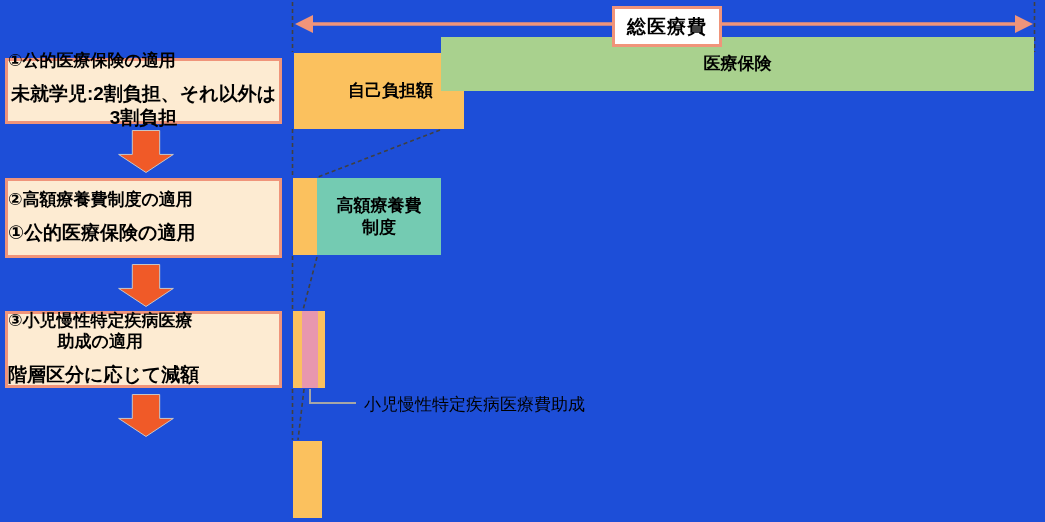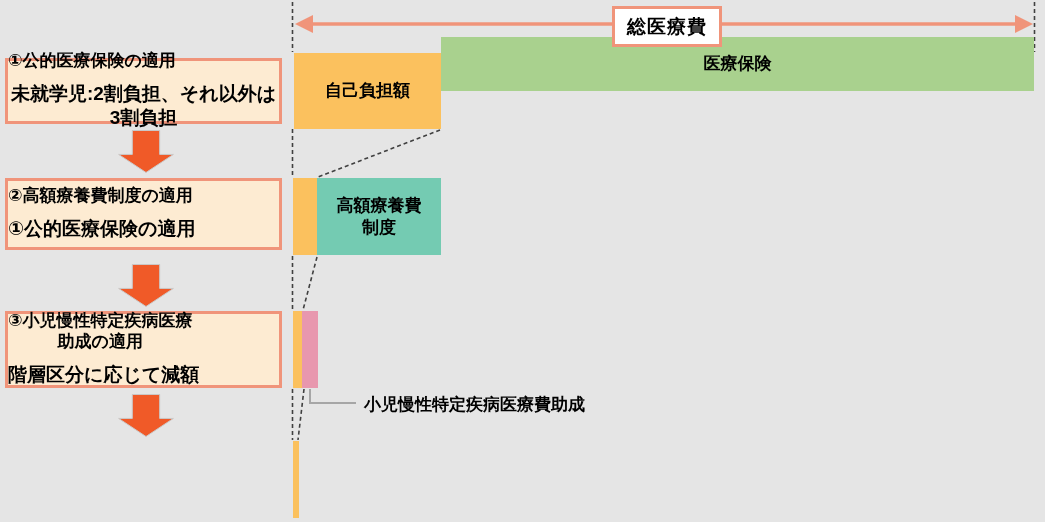--- a/index.html
+++ b/index.html
@@ -1,17 +1,17 @@
 <!DOCTYPE html>
 <html style="--bar-orange: #FBC15E; --bar-green: #A9D18E; --bar-teal: #74CBB2; --bar-pink: #E897AE; --box-fill: #FDEBD2; --accent-salmon: #F0947A; --arrow-orange: #F05A28;"><head>
 <meta charset="utf-8">
 <style>
   html,body{margin:0;padding:0;background:#fff;}
   #canvas{
-    position:relative;width:1045px;height:522px;background:#e5e5e5;overflow:hidden;
+    position:relative;width:1045px;height:522px;background:#1d4ed8;overflow:hidden;
     font-family:"Liberation Sans","DejaVu Sans",sans-serif;color:#000;
   }
   #overlay{position:absolute;left:0;top:0;width:1045px;height:522px;z-index:1;}
 
   
   .total-label-box{
     position:absolute;left:612px;top:6px;width:104px;height:35px;z-index:3;
     background:#fff;border:3px solid var(--accent-salmon);
     display:flex;align-items:center;justify-content:center;
     font-size:19px;font-weight:700;letter-spacing:1px;
@@ -25,28 +25,28 @@
     text-align:center;box-sizing:border-box;
   }
   .step-title{font-size:17px;font-weight:700;line-height:1.22;white-space:pre-line;}
   .step-sub{font-size:19px;font-weight:700;line-height:1.3;margin-top:10px;}
 
   .down-arrow{position:absolute;left:117px;width:58px;height:43px;z-index:2;}
 
   
   .bar{position:absolute;z-index:2;display:flex;align-items:center;justify-content:center;}
   .bar-label{font-size:17px;font-weight:700;text-align:center;line-height:1.25;white-space:pre-line;}
-  .bar-orange{background:var(--bar-orange);}
+  .bar-orange{background:var(--bar-orange);padding-left:23px;}
   .bar-green{background:var(--bar-green);}
   .bar-teal{background:var(--bar-teal);}
   .bar-pink{background:var(--bar-pink);}
 
   .callout-label{
     position:absolute;left:364px;top:393px;z-index:2;
-    font-size:17px;font-weight:700;white-space:nowrap;
+    font-size:17px;font-weight:400;white-space:nowrap;
   }
 
   
   .total-line{stroke:var(--accent-salmon);stroke-width:3.5;}
   .total-head{fill:var(--accent-salmon);}
   .dash{stroke:#404040;stroke-width:1.6;stroke-dasharray:4 3;fill:none;}
   .callout-line{stroke:#a6a6a6;stroke-width:2;fill:none;}
   .arrow-shape{fill:var(--arrow-orange);stroke:#c9c9c9;stroke-width:1;}
 </style>
 </head>
@@ -78,21 +78,21 @@
 
   <div class="step-box" style="top:58px;height:66px">
     <div class="step-title">①公的医療保険の適用</div>
     <div class="step-sub">未就学児:2割負担、それ以外は3割負担</div>
   </div>
 
   <svg class="down-arrow" style="top:130px" viewBox="0 0 58 44">
     <polygon class="arrow-shape" points="15,0.5 43,0.5 43,25 57,25 29,43.5 1,25 15,25"></polygon>
   </svg>
 
-  <div class="step-box" style="top:178px;height:72px">
+  <div class="step-box" style="top:178px;height:80px">
     <div class="step-title">②高額療養費制度の適用</div>
     <div class="step-sub">①公的医療保険の適用</div>
   </div>
 
   <svg class="down-arrow" style="top:264px" viewBox="0 0 58 44">
     <polygon class="arrow-shape" points="15,0.5 43,0.5 43,25 57,25 29,43.5 1,25 15,25"></polygon>
   </svg>
 
   <div class="step-box" style="top:311px;height:77px">
     <div class="step-title">③小児慢性特定疾病医療

